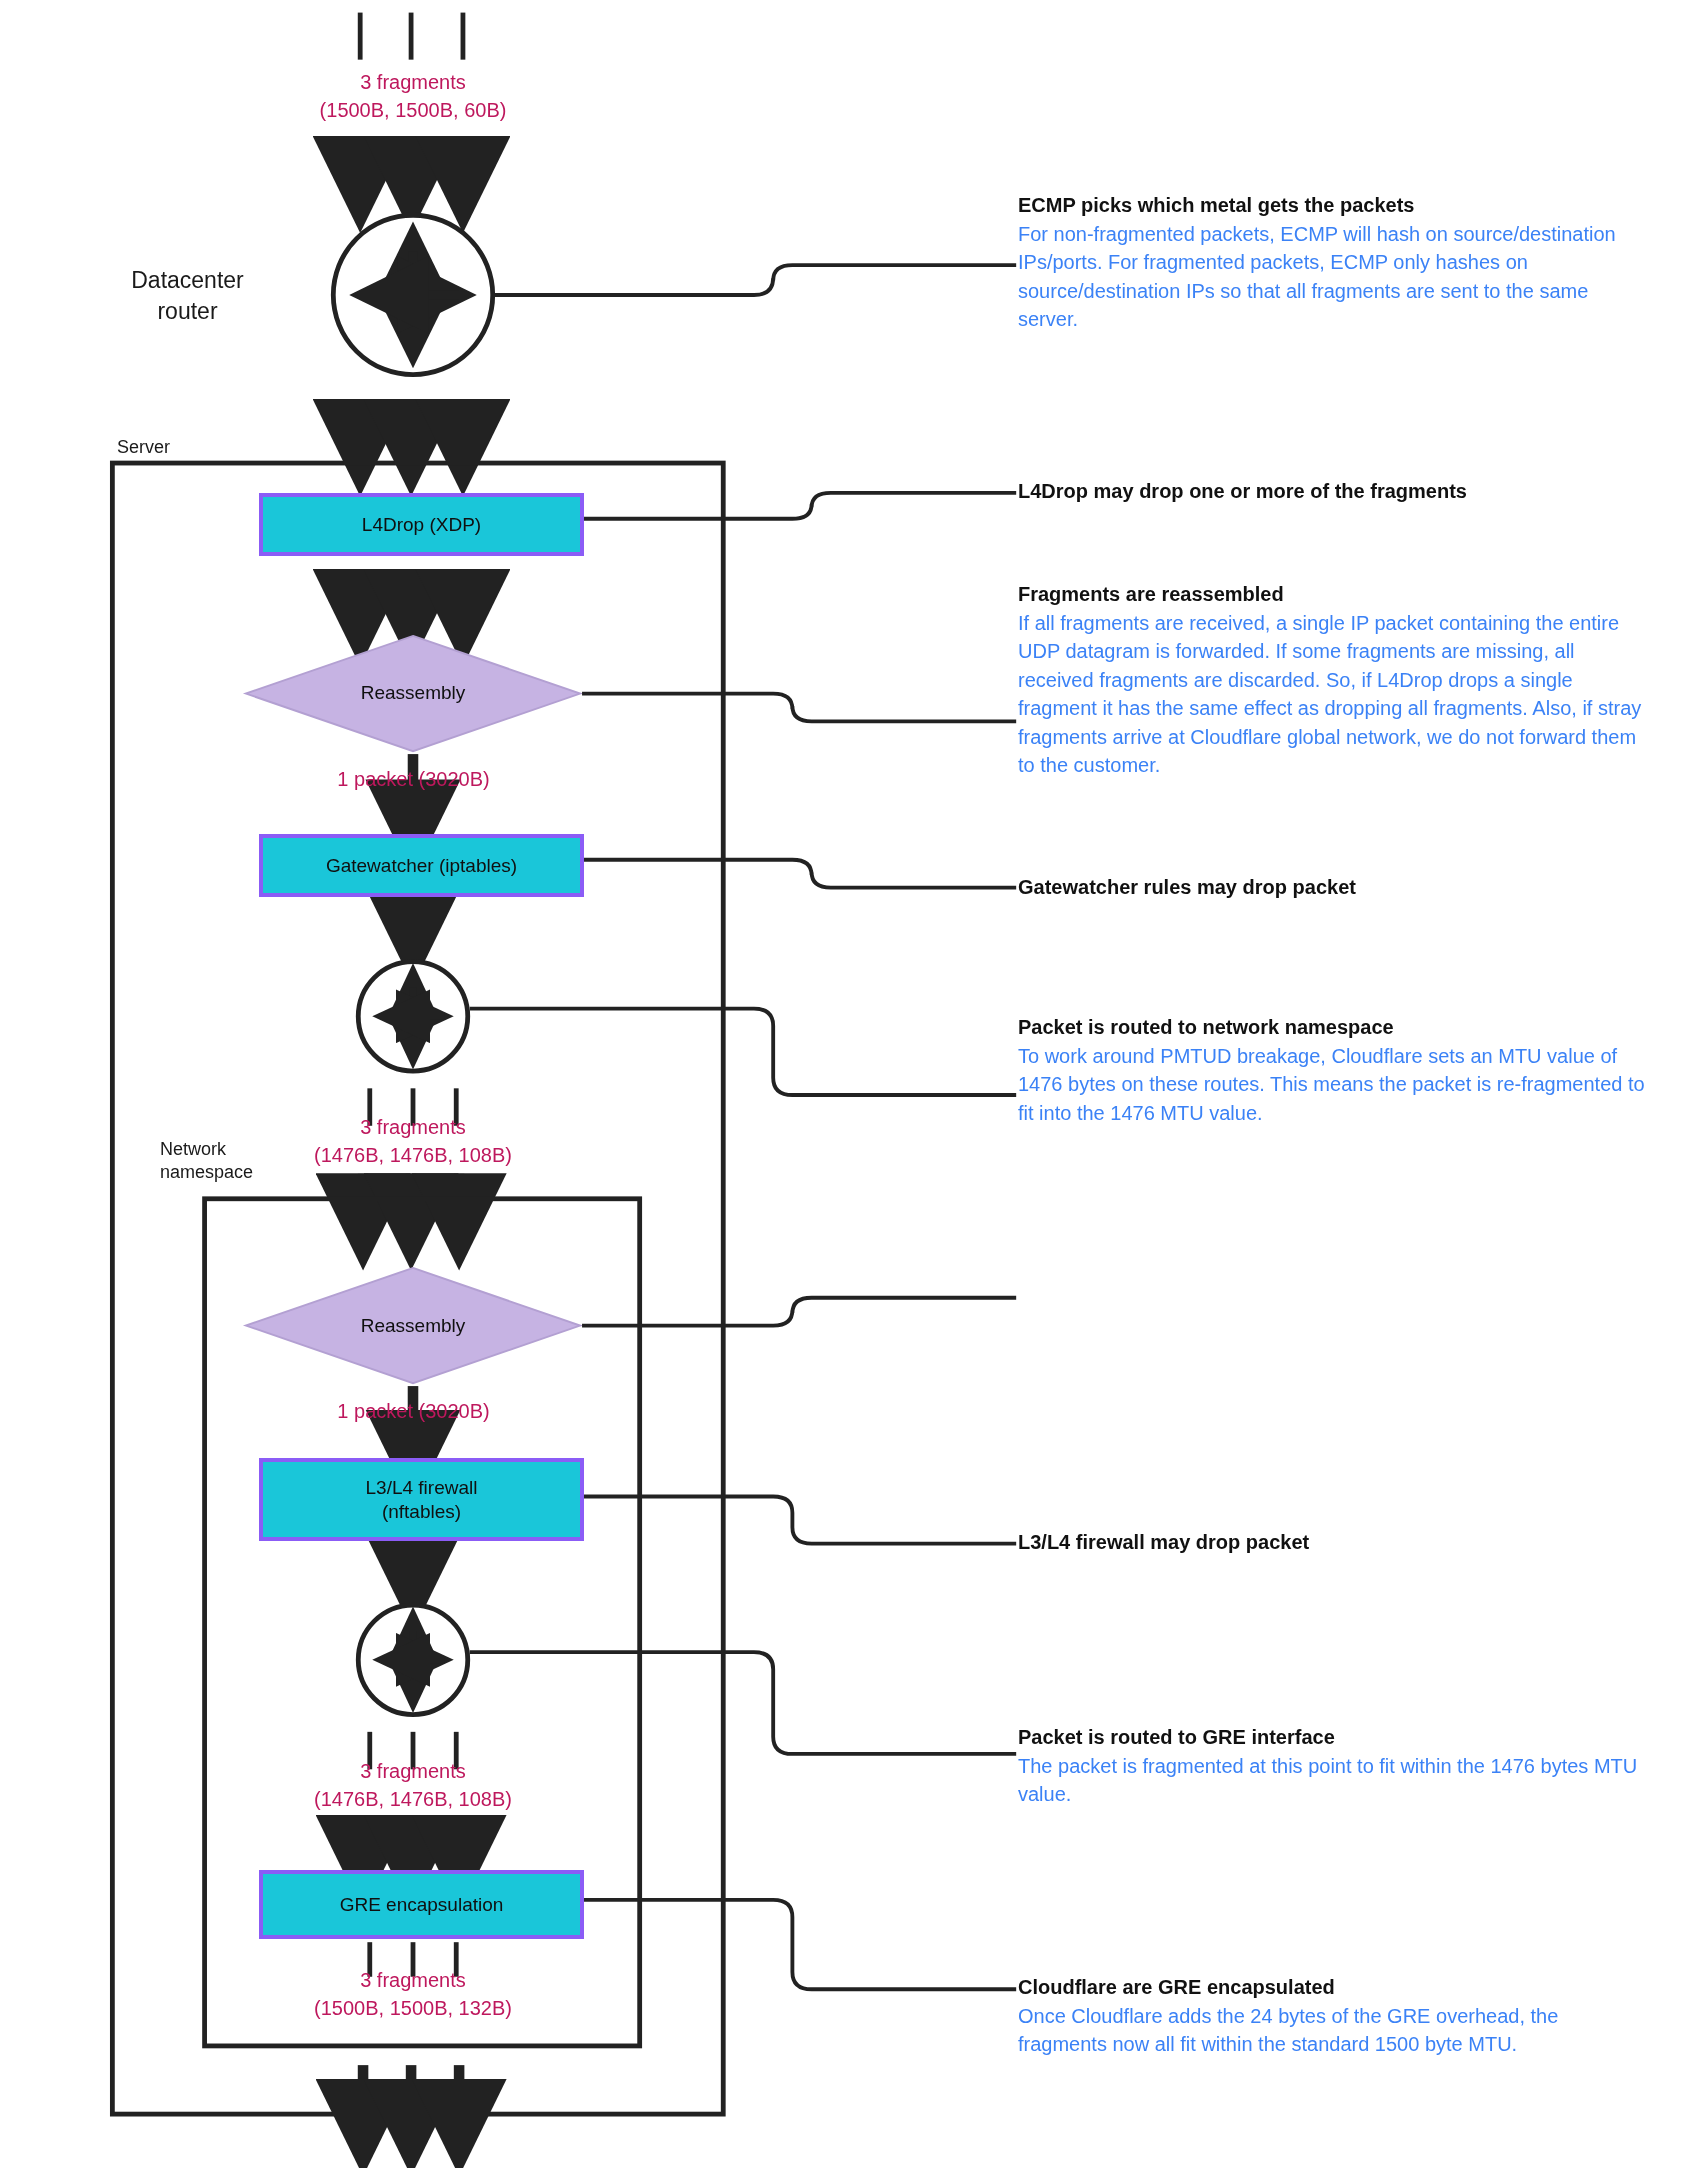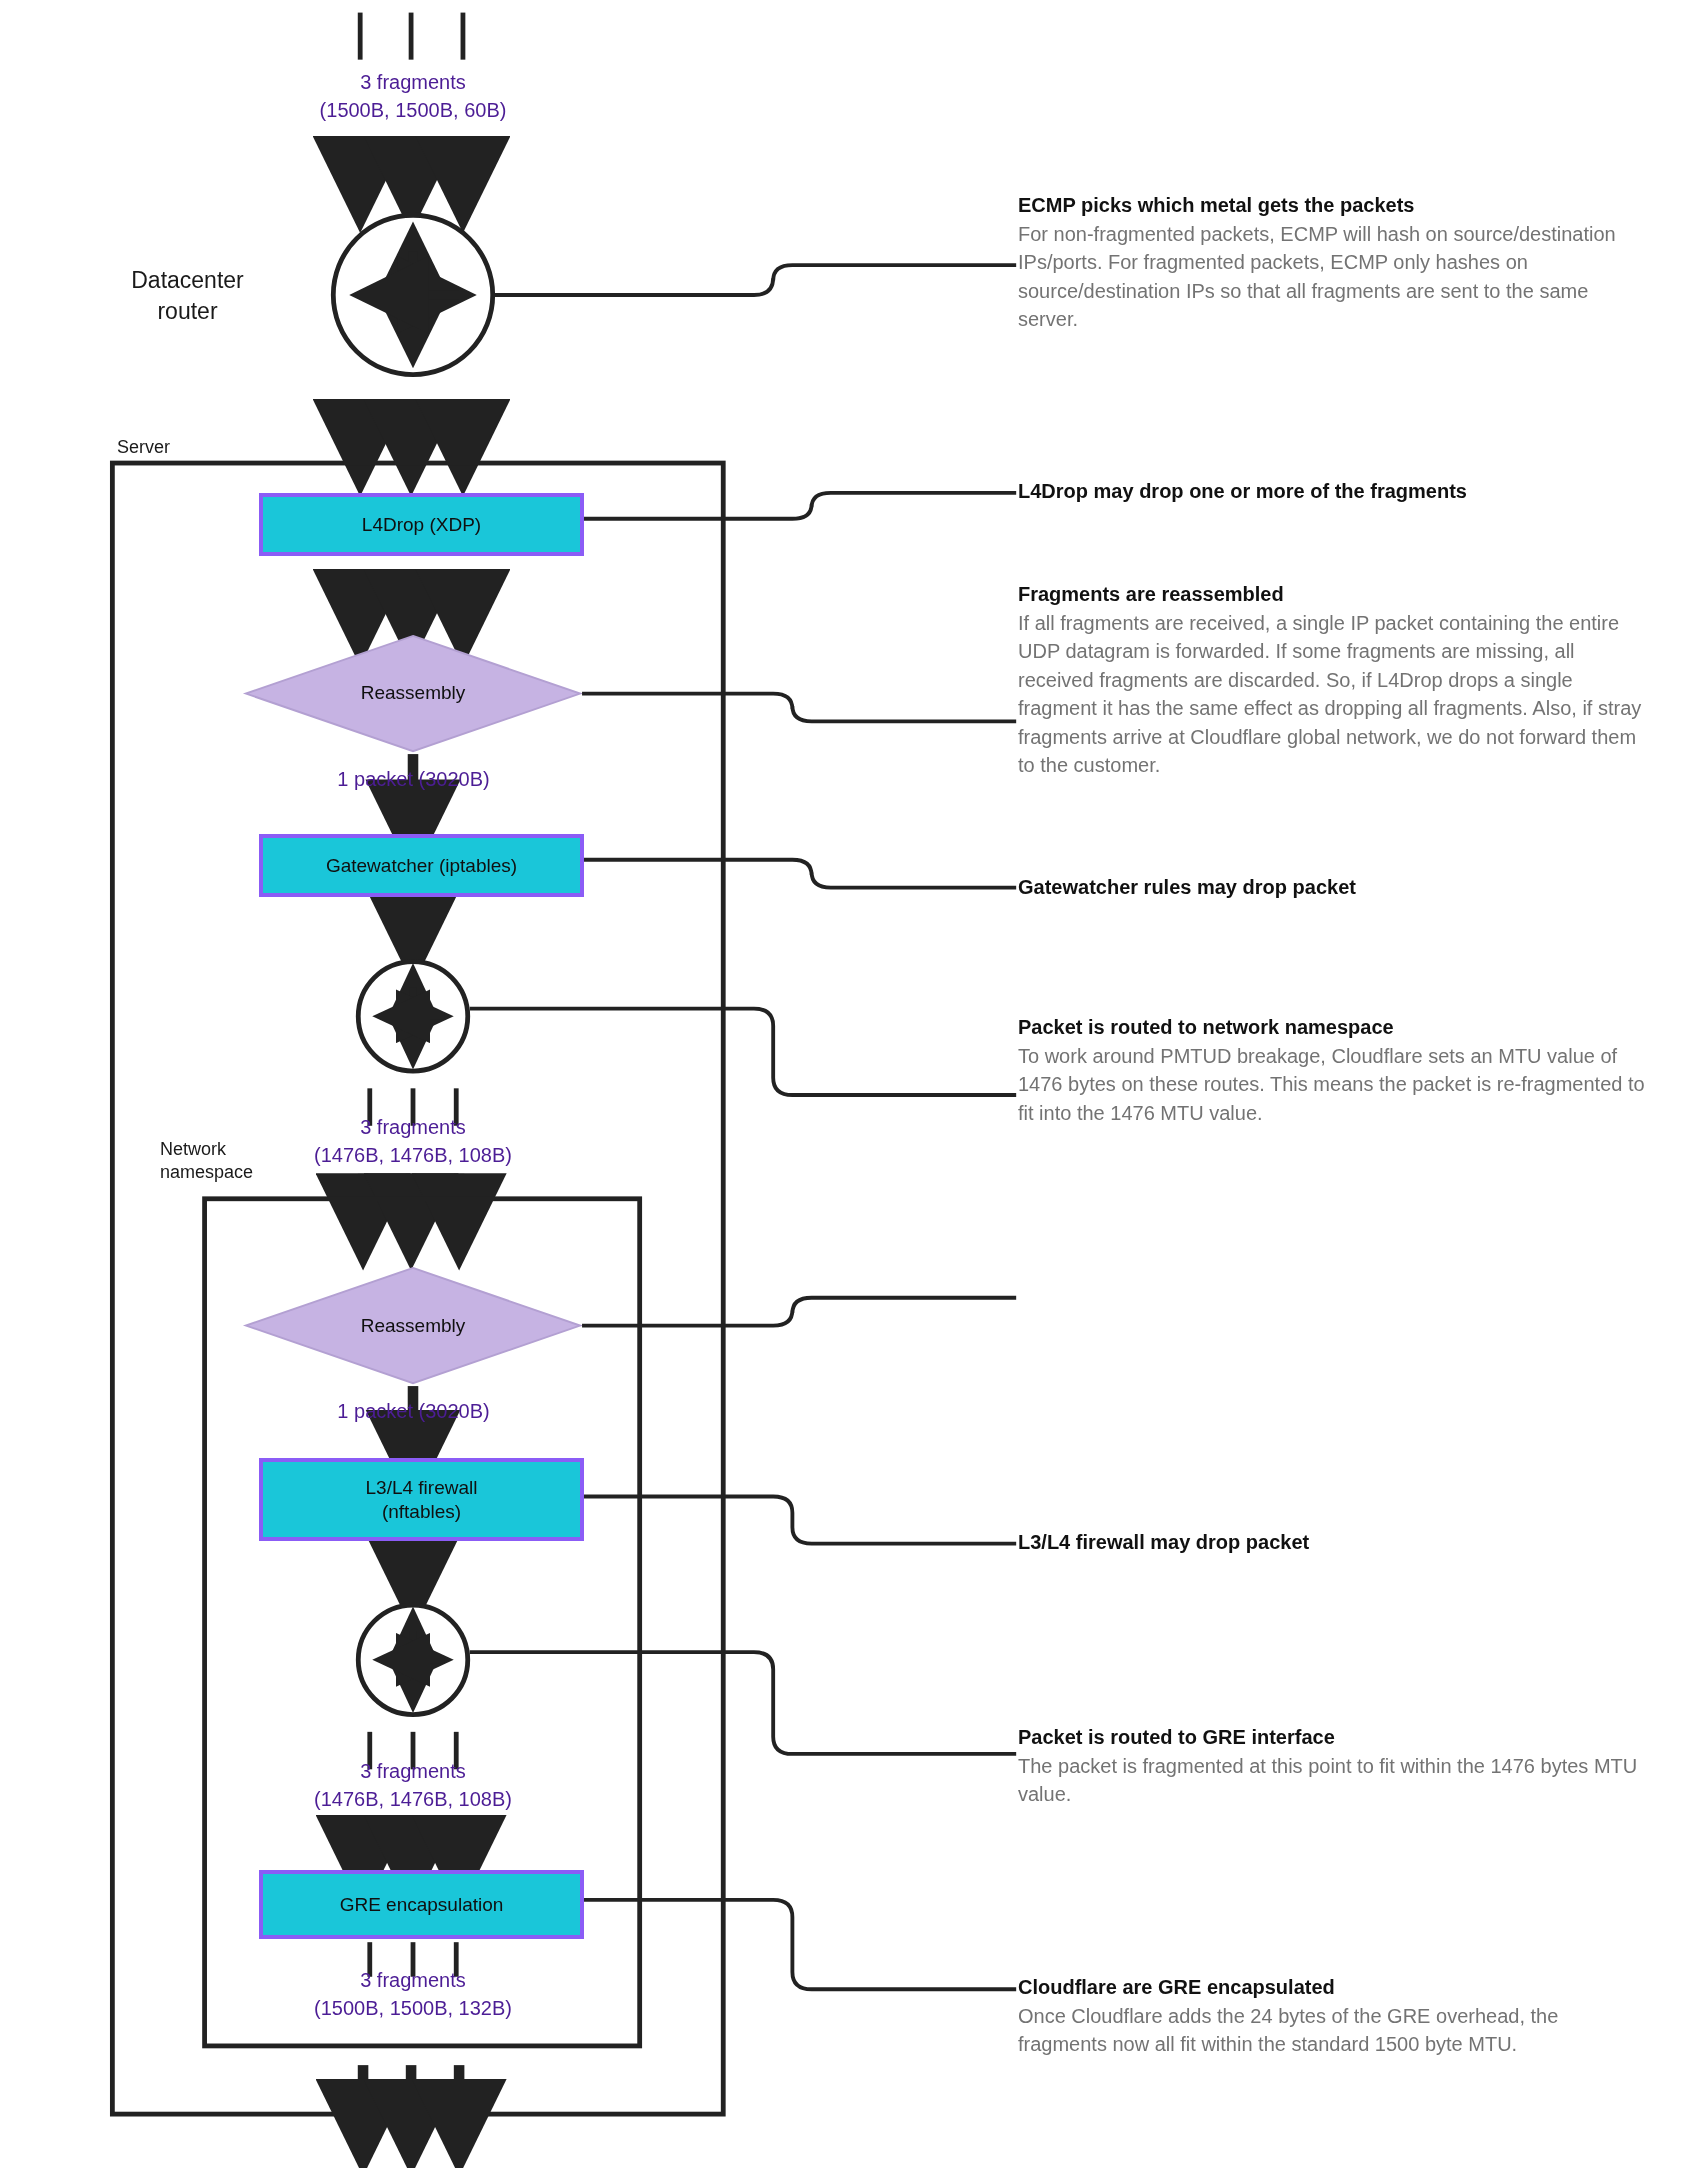--- a/index.html
+++ b/index.html
@@ -46,21 +46,21 @@
     justify-content: center;
     font-size: 19px;
     color: #101010;
     pointer-events: none;
   }
 
   
   .plain {
     font-size: 20px;
     line-height: 1.38;
-    color: #4c1d95;
+    color: #be185d;
     text-align: center;
     white-space: pre-line;
   }
   .left-label {
     font-size: 23px;
     line-height: 1.35;
     color: #1a1a1a;
     text-align: center;
     white-space: pre-line;
   }
@@ -76,21 +76,21 @@
   .anno .anno-title {
     font-size: 20px;
     font-weight: bold;
     line-height: 1.35;
     color: #111111;
     margin: 0 0 1px 0;
   }
   .anno .anno-body {
     font-size: 20px;
     line-height: 1.42;
-    color: #737373;
+    color: #3b82f6;
     margin: 0;
   }
 </style>
 </head>
 <body>
 
 <div id="stage">
 
   <svg class="layer" viewBox="0 0 1771 2257">
     <defs>

